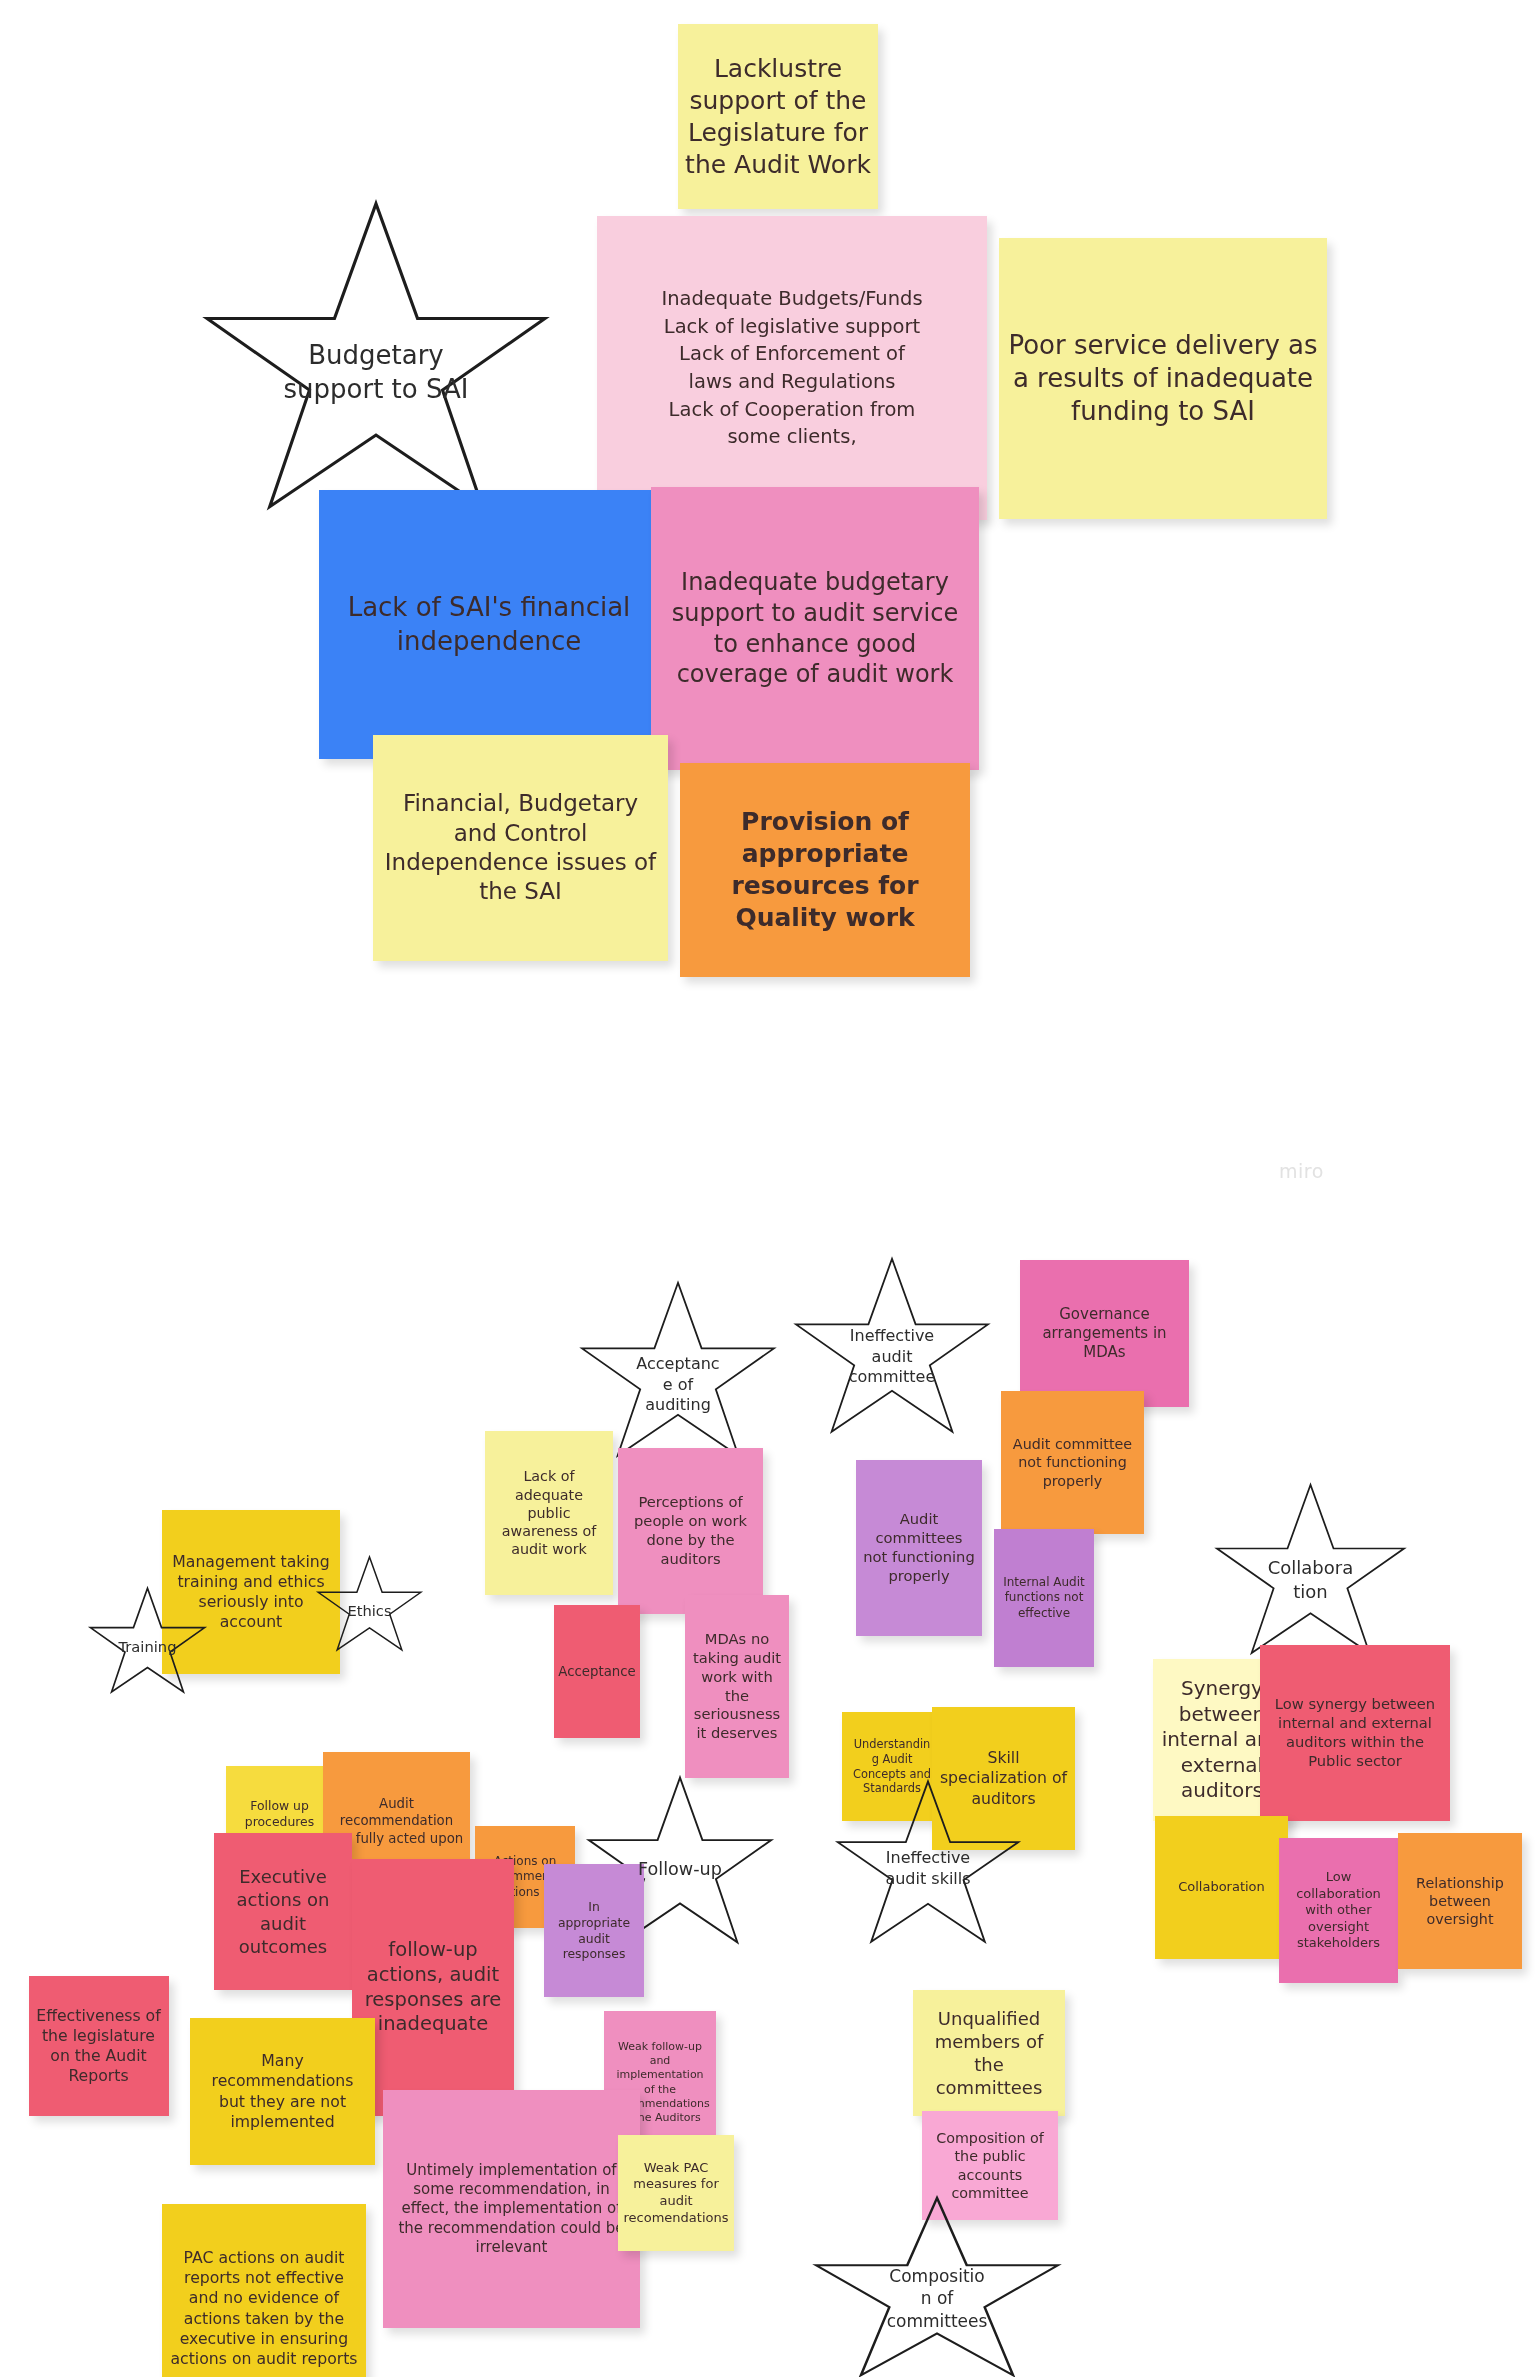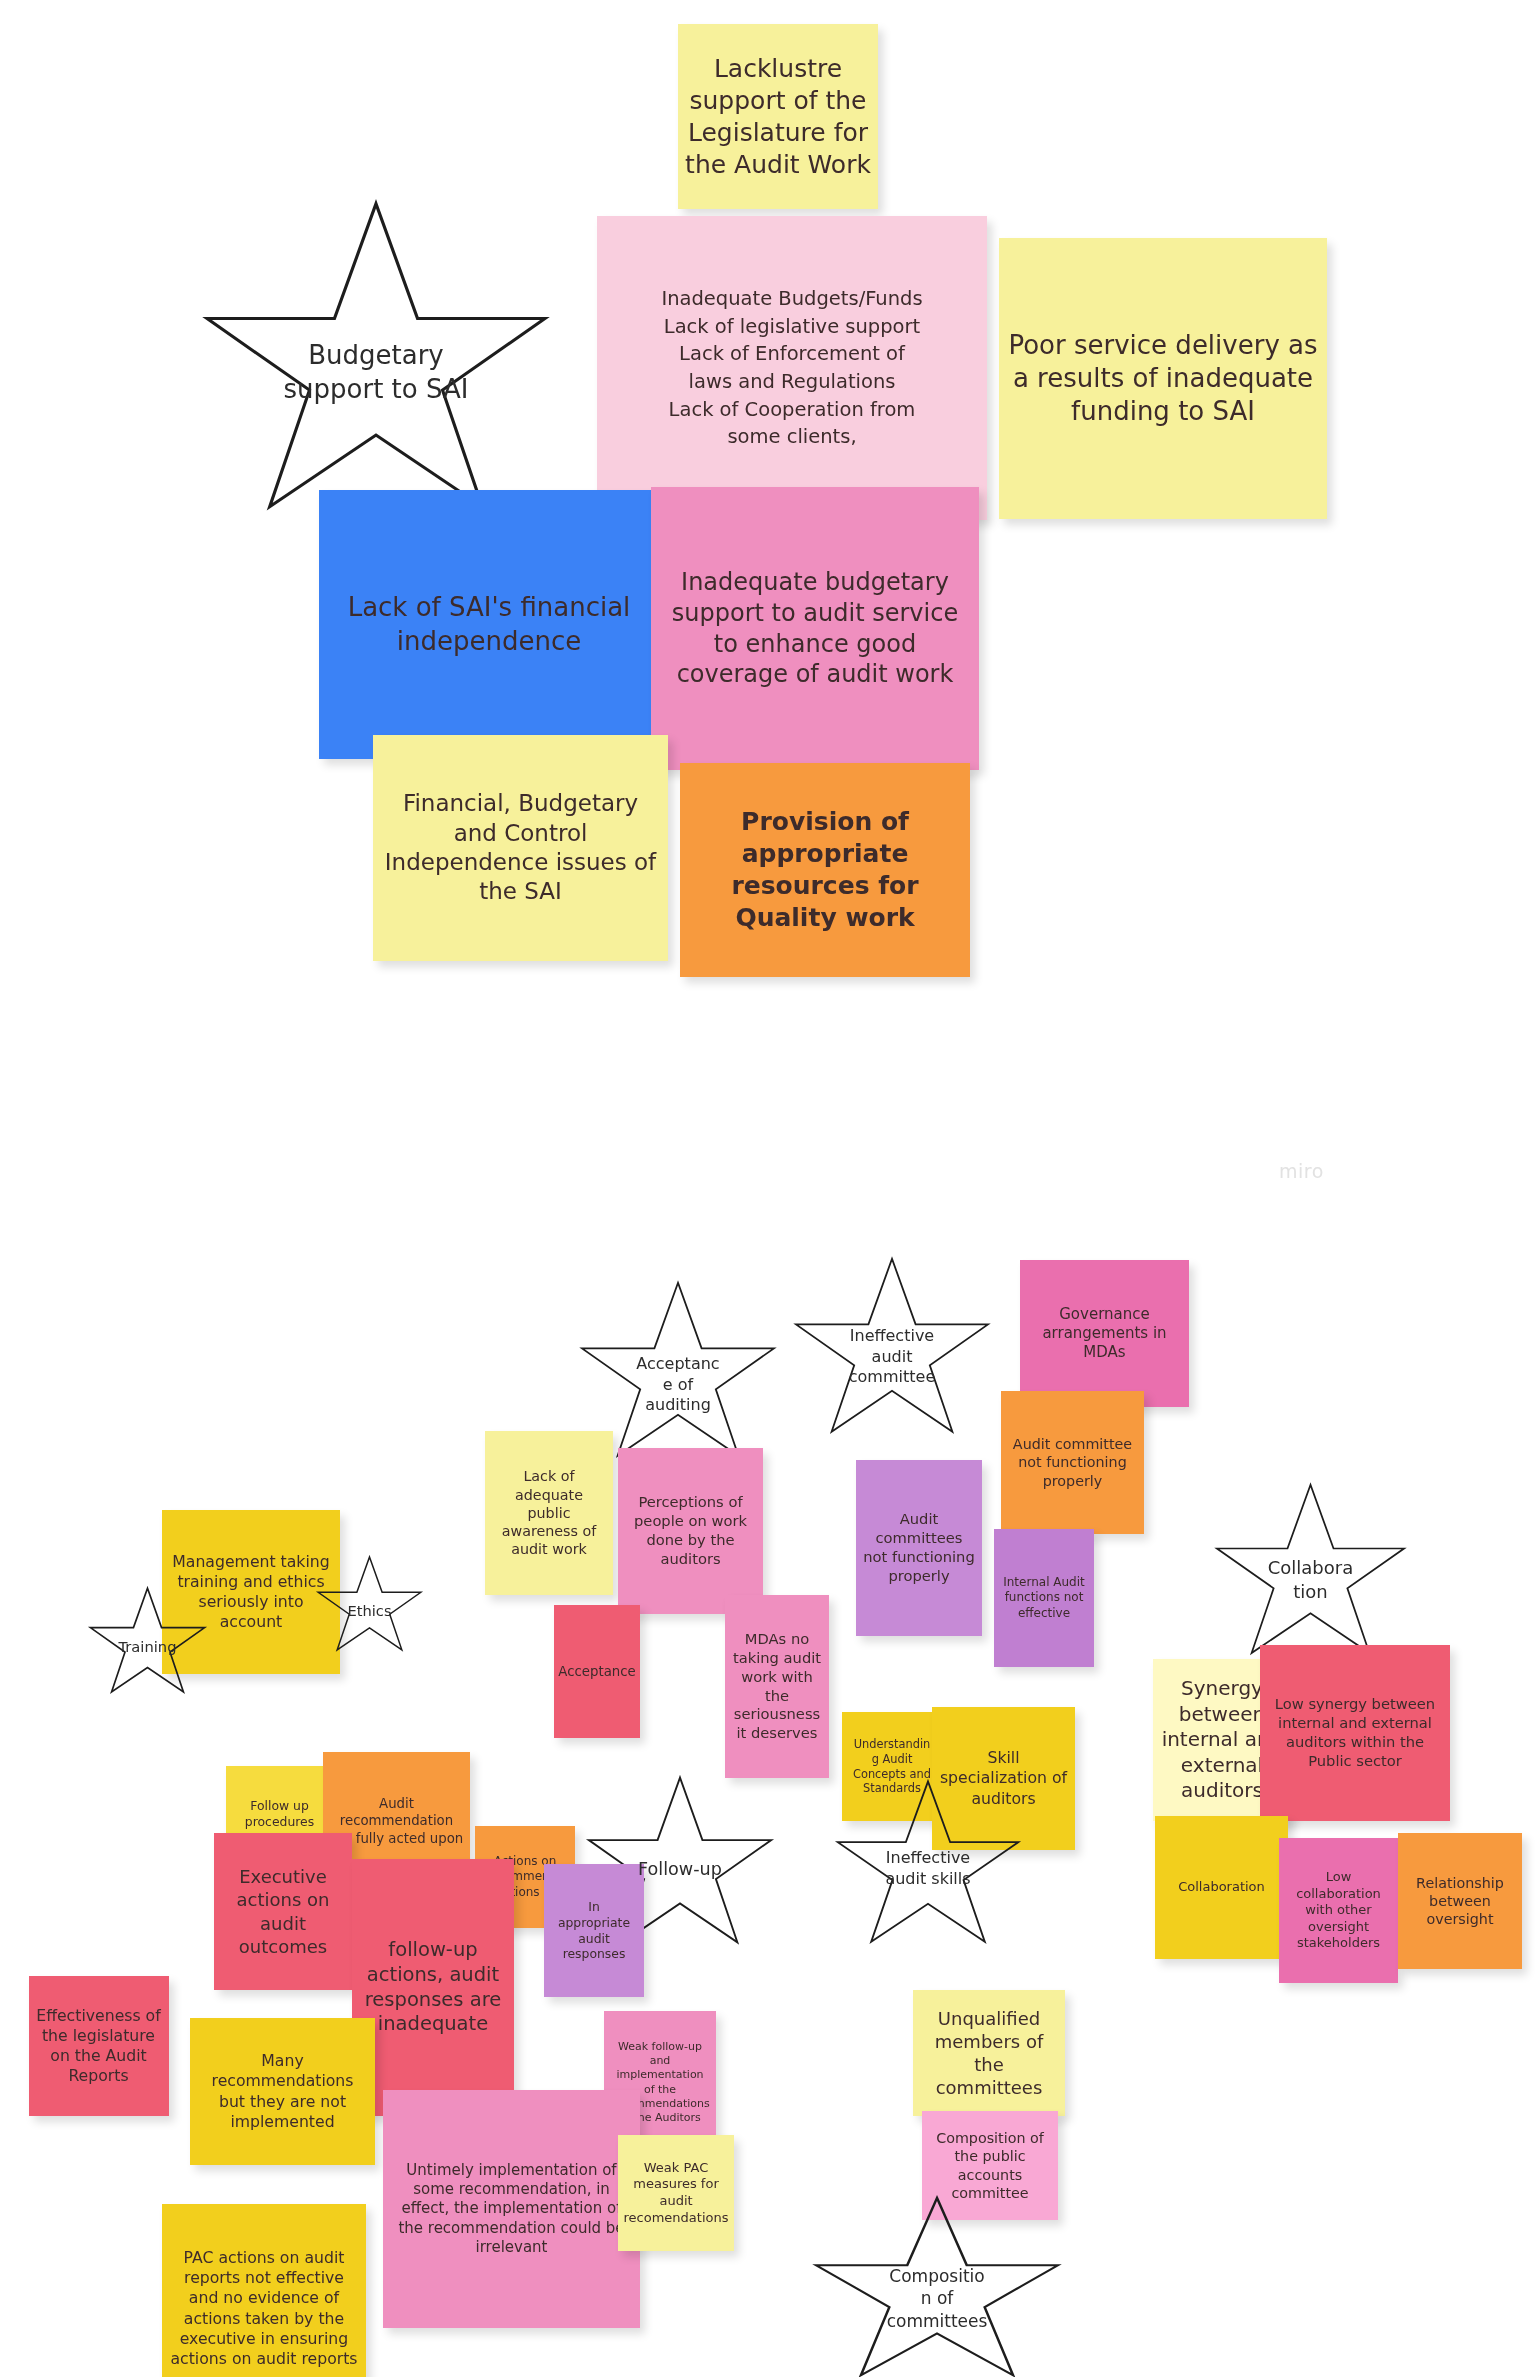--- a/index.html
+++ b/index.html
@@ -137,21 +137,21 @@
 
   <div class="star" style="left:88px; top:1586px; width:119px; height:114px;">
     <svg viewBox="0 0 100 100" preserveAspectRatio="none">
       <polygon points="50,2 61.8,36.5 98,36.5 68.9,58 80.2,93 50,71.5 19.8,93 31.1,58 2,36.5 38.2,36.5" fill="none" stroke="#1d1d1d" stroke-width="1.4"></polygon>
     </svg>
     <div class="star-label" style="font-size:14.7px; transform:translateY(3.8px); width:95%;">Training</div>
   </div>
 
   <div class="note" style="left:554px; top:1605px; width:86px; height:133px; background:#ef5c72; font-size:13.3px;">Acceptance</div>
 
-  <div class="note" style="left:685px; top:1595px; width:104px; height:183px; background:#ef8fbf; font-size:14.7px;margin-left:40px;">MDAs no taking audit work with the seriousness it deserves</div>
+  <div class="note" style="left:685px; top:1595px; width:104px; height:183px; background:#ef8fbf; font-size:14.7px;">MDAs no taking audit work with the seriousness it deserves</div>
 
   <div class="star" style="left:1213px; top:1481px; width:195px; height:185px;">
     <svg viewBox="0 0 100 100" preserveAspectRatio="none">
       <polygon points="50,2 61.8,36.5 98,36.5 68.9,58 80.2,93 50,71.5 19.8,93 31.1,58 2,36.5 38.2,36.5" fill="#ffffff" stroke="#1d1d1d" stroke-width="0.9"></polygon>
     </svg>
     <div class="star-label" style="font-size:18px; transform:translateY(5.7px); width:72%;">Collabora
 tion</div>
   </div>
 
   <div class="note" style="left:1125px; top:1659px; width:138px; height:162px; background:#fef9c3; font-size:20px;margin-left:28px;">Synergy between internal and external auditors</div>

